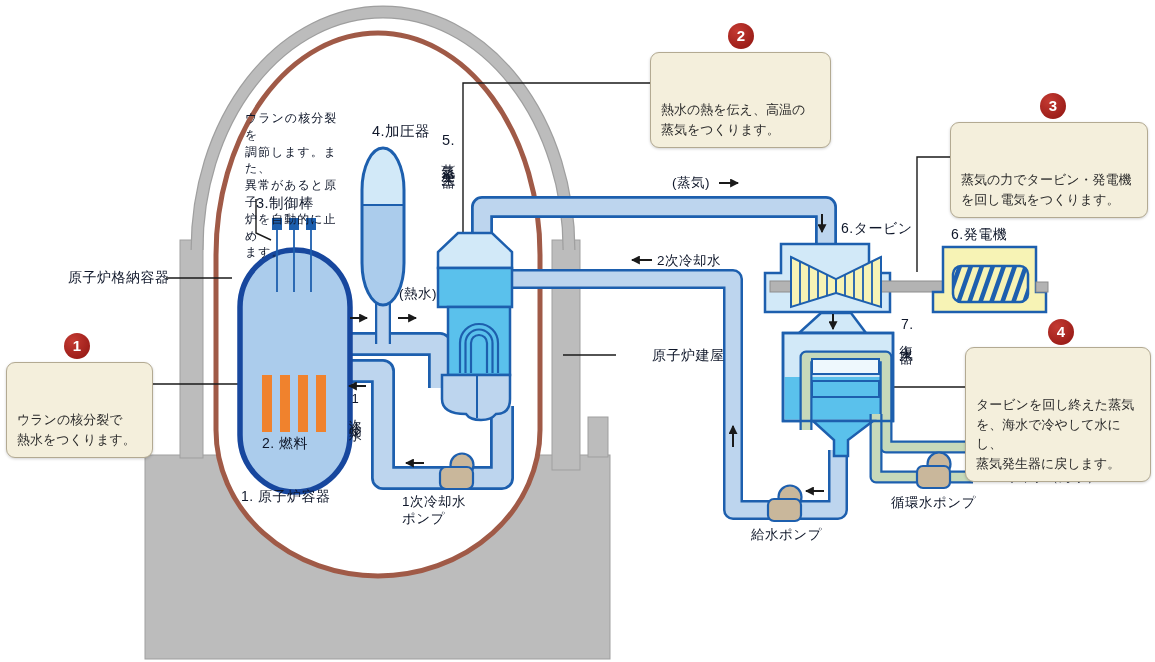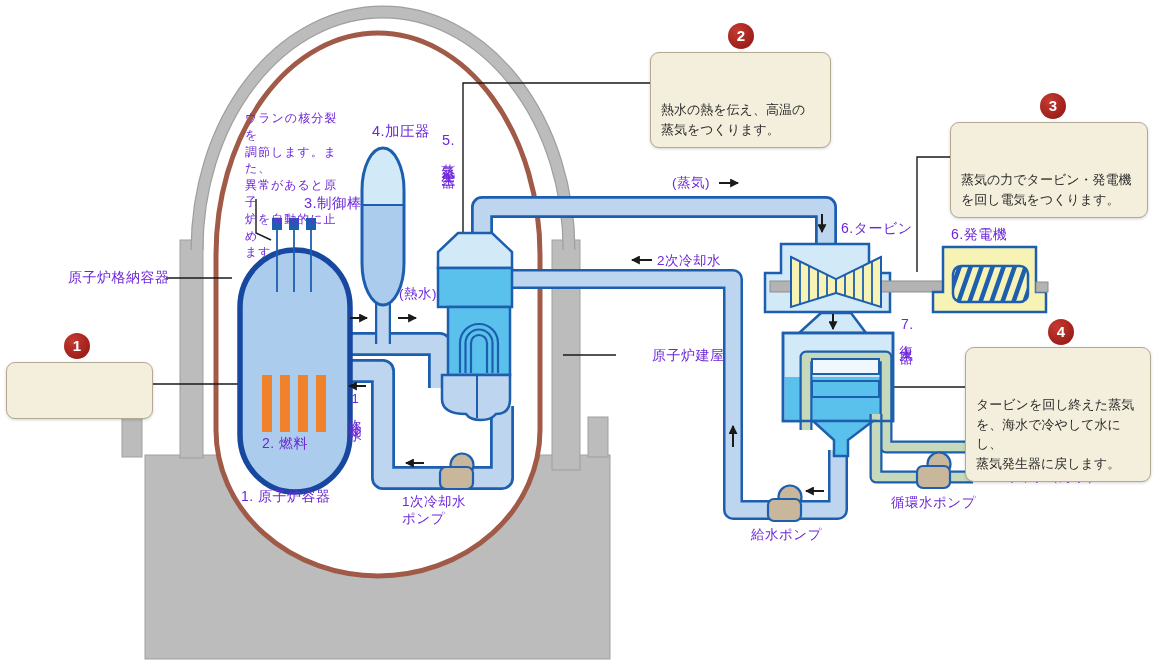--- a/index.html
+++ b/index.html
@@ -2,21 +2,21 @@
 <html><head>
 <meta charset="utf-8">
 <style>
   html,body { margin:0; padding:0; background:#fff; }
   #stage {
     position:relative; width:1155px; height:662px; background:#ffffff;
     font-family:"Liberation Sans","DejaVu Sans",sans-serif; overflow:hidden;
   }
   #stage svg { position:absolute; left:0; top:0; }
   .lbl {
-    position:absolute; font-size:13.5px; color:#6d28d9; line-height:1.28;
+    position:absolute; font-size:13.5px; color:#0f172a; line-height:1.28;
     white-space:pre-line; letter-spacing:0.5px;
   }
   .note { font-size:12px; line-height:1.4; letter-spacing:1px; }
   .vtext { writing-mode:vertical-rl; text-orientation:upright; letter-spacing:3px; line-height:1.05; }
   .callout {
     position:absolute; box-sizing:border-box; background:#f4efdc;
     border:1px solid #b3aa92; border-radius:9px; padding:8px 10px;
     font-size:13px; line-height:1.5; color:#2a2a2a; white-space:pre-line;
     box-shadow:0 1px 3px rgba(0,0,0,0.18);
   }
@@ -197,21 +197,21 @@
     <line x1="978" y1="447" x2="997" y2="447" marker-end="url(#ah)"></line>
     <line x1="998" y1="477" x2="979" y2="477" marker-end="url(#ah)"></line>
   </g>
 </svg>
 
 <div class="lbl note" style="left:245px; top:110px; width:102px;">ウランの核分裂を
 調節します。また、
 異常があると原子
 炉を自動的に止め
 ます。</div>
-<div class="lbl" style="left:256px; top:194px; font-size:14.5px;padding-left:48px;">3.制御棒</div>
+<div class="lbl" style="left:256px; top:194px; font-size:14.5px;">3.制御棒</div>
 <div class="lbl" style="left:352px; top:122px; font-size:14.5px;margin-left:20px;">4.加圧器</div>
 <div class="lbl" style="left:442px; top:131px; font-size:14.5px;">5.</div>
 <div class="lbl vtext" style="left:441px; top:152px; font-size:14px;">蒸気発生器</div>
 <div class="lbl" style="left:68px; top:269px; font-size:14px;">原子炉格納容器</div>
 <div class="lbl" style="left:399px; top:285px;">(熱水)</div>
 <div class="lbl" style="left:262px; top:435px; font-size:14px;">2. 燃料</div>
 <div class="lbl" style="left:241px; top:488px; font-size:14px;">1. 原子炉容器</div>
 <div class="lbl vtext" style="left:348px; top:391px; font-size:13px;">1次冷却水</div>
 <div class="lbl" style="left:402px; top:493px;">1次冷却水
 ポンプ</div>
@@ -222,20 +222,22 @@
 <div class="lbl" style="left:951px; top:226px; font-size:14px;">6.発電機</div>
 <div class="lbl" style="left:901px; top:316px; font-size:14px;">7.</div>
 <div class="lbl vtext" style="left:899px; top:334px; font-size:14px;">復水器</div>
 <div class="lbl" style="left:751px; top:526px;">給水ポンプ</div>
 <div class="lbl" style="left:891px; top:494px;">循環水ポンプ</div>
 <div class="lbl" style="left:1002px; top:440px;">放水口へ</div>
 <div class="lbl" style="left:1003px; top:468px;">冷却水（海水）</div>
 
 <div class="callout" style="left:6px; top:362px; width:147px;">
   <div class="badge" style="left:57px; top:-30px;">1</div>
+  <span>ウランの核分裂で
+熱水をつくります。</span>
 </div>
 <div class="callout" style="left:650px; top:52px; width:181px;">
   <div class="badge" style="left:77px; top:-30px;">2</div>
   <span>熱水の熱を伝え、高温の
 蒸気をつくります。</span>
 </div>
 <div class="callout" style="left:950px; top:122px; width:198px;">
   <div class="badge" style="left:89px; top:-30px;">3</div>
   <span>蒸気の力でタービン・発電機
 を回し電気をつくります。</span>

